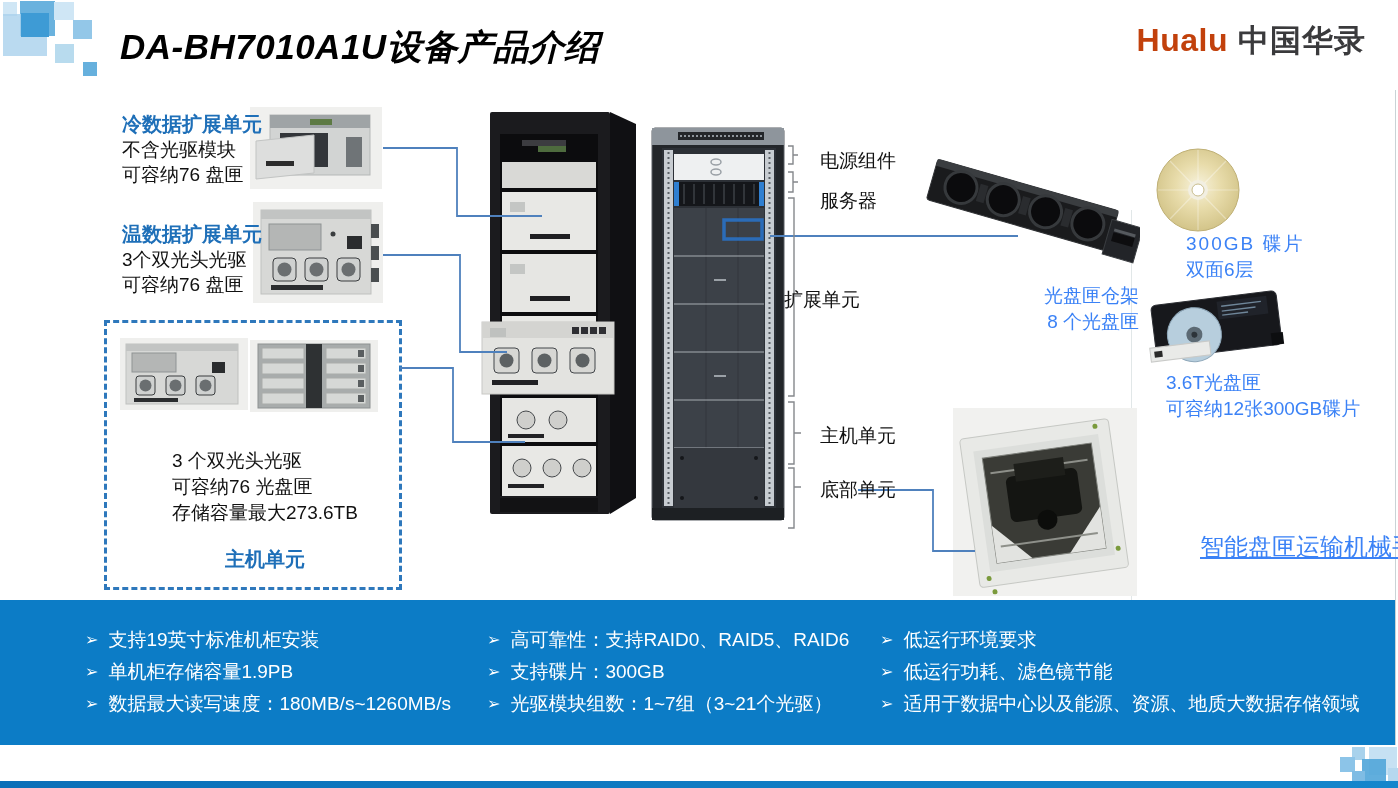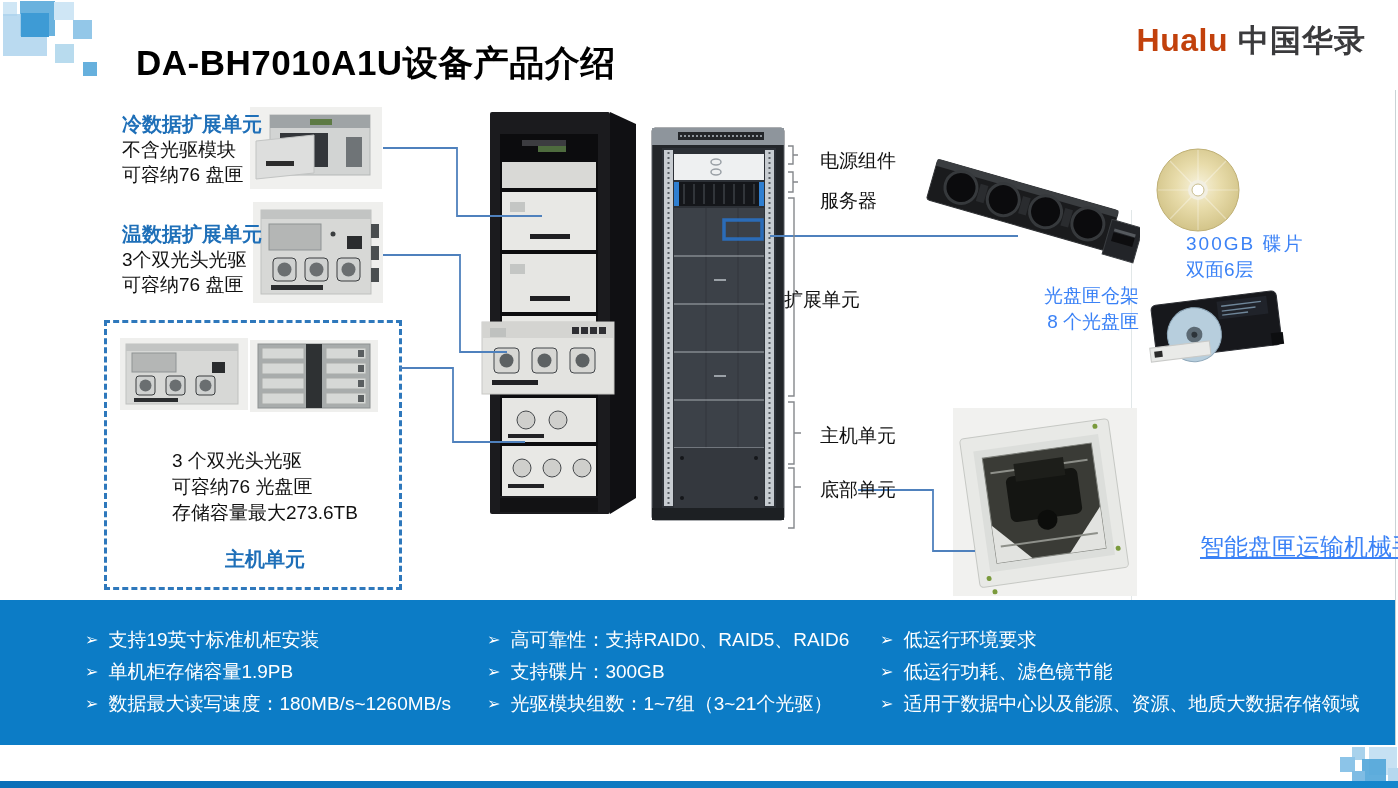--- a/index.html
+++ b/index.html
@@ -45,21 +45,21 @@
     <span class="sq" style="left:3px;top:2px;width:14px;height:14px;background:#cfe6f5;"></span>
     <span class="sq" style="left:20px;top:1px;width:35px;height:35px;background:#6ab2de;"></span>
     <span class="sq" style="left:54px;top:2px;width:20px;height:18px;background:#cfe6f5;"></span>
     <span class="sq" style="left:3px;top:14px;width:44px;height:42px;background:#a9d1ec;opacity:.8;"></span>
     <span class="sq" style="left:21px;top:13px;width:28px;height:24px;background:#3e9bd5;"></span>
     <span class="sq" style="left:73px;top:20px;width:19px;height:19px;background:#93c7e8;"></span>
     <span class="sq" style="left:55px;top:44px;width:19px;height:19px;background:#b8dbee;"></span>
     <span class="sq" style="left:83px;top:62px;width:14px;height:14px;background:#66b0dd;"></span>
   </div>
 
-  <h1 class="abs title" style="margin:16px;">DA-BH7010A1U设备产品介绍</h1>
+  <h1 class="abs title" style="margin:0;font-style:italic;">DA-BH7010A1U设备产品介绍</h1>
   <div class="abs logo">
     <span class="latin">Hualu</span>
     <span class="cjk">中国华录</span>
   </div>
 
   <div class="abs edge-line" style="left:1395px;top:90px;height:655px;"></div>
   <div class="abs edge-line" style="left:1131px;top:210px;height:390px;opacity:.55;"></div>
 
   <div class="abs callout z3" style="left:108px;top:112px;">
     <div class="c-title">冷数据扩展单元</div>
@@ -353,20 +353,24 @@
           <line x1="84" y1="26" x2="110" y2="26"></line>
       </g>
       <circle cx="54" cy="42" r="27" fill="#b7cedd" stroke="#8fa8ba"></circle>
       <circle cx="54" cy="42" r="8" fill="#5c6a74"></circle>
       <circle cx="54" cy="42" r="3" fill="#2d343a"></circle>
       <rect x="8" y="50" width="60" height="14" fill="#e9eae8" stroke="#c9cac8"></rect>
       <rect x="12" y="54" width="8" height="6" fill="#2a2a2a"></rect>
       <rect x="130" y="50" width="12" height="12" fill="#0d0e10"></rect>
     </g>
   </svg>
+  <div class="abs r-item z3" style="left:1152px;top:370px;">
+    <div>3.6T光盘匣</div>
+    <div>可容纳12张300GB碟片</div>
+  </div>
 
   <svg class="abs z1" style="left:953px;top:408px;" width="184" height="188" viewBox="0 0 184 188">
     <rect x="0" y="0" width="184" height="188" fill="#f1f1ef"></rect>
     <g transform="rotate(-8,92,94)">
       <rect x="16" y="20" width="150" height="150" rx="4" fill="#e8e9e6" stroke="#c6c8c4"></rect>
       <rect x="28" y="34" width="126" height="122" fill="#dcdedb"></rect>
       <rect x="36" y="42" width="110" height="106" fill="#3a3b36" stroke="#7e807b"></rect>
       <polygon points="36,148 72,148 36,110" fill="#e2e3e0"></polygon>
       <polygon points="146,148 146,106 110,148" fill="#e2e3e0"></polygon>
       <line x1="42" y1="58" x2="140" y2="58" stroke="#8e908a" stroke-width="2"></line>

